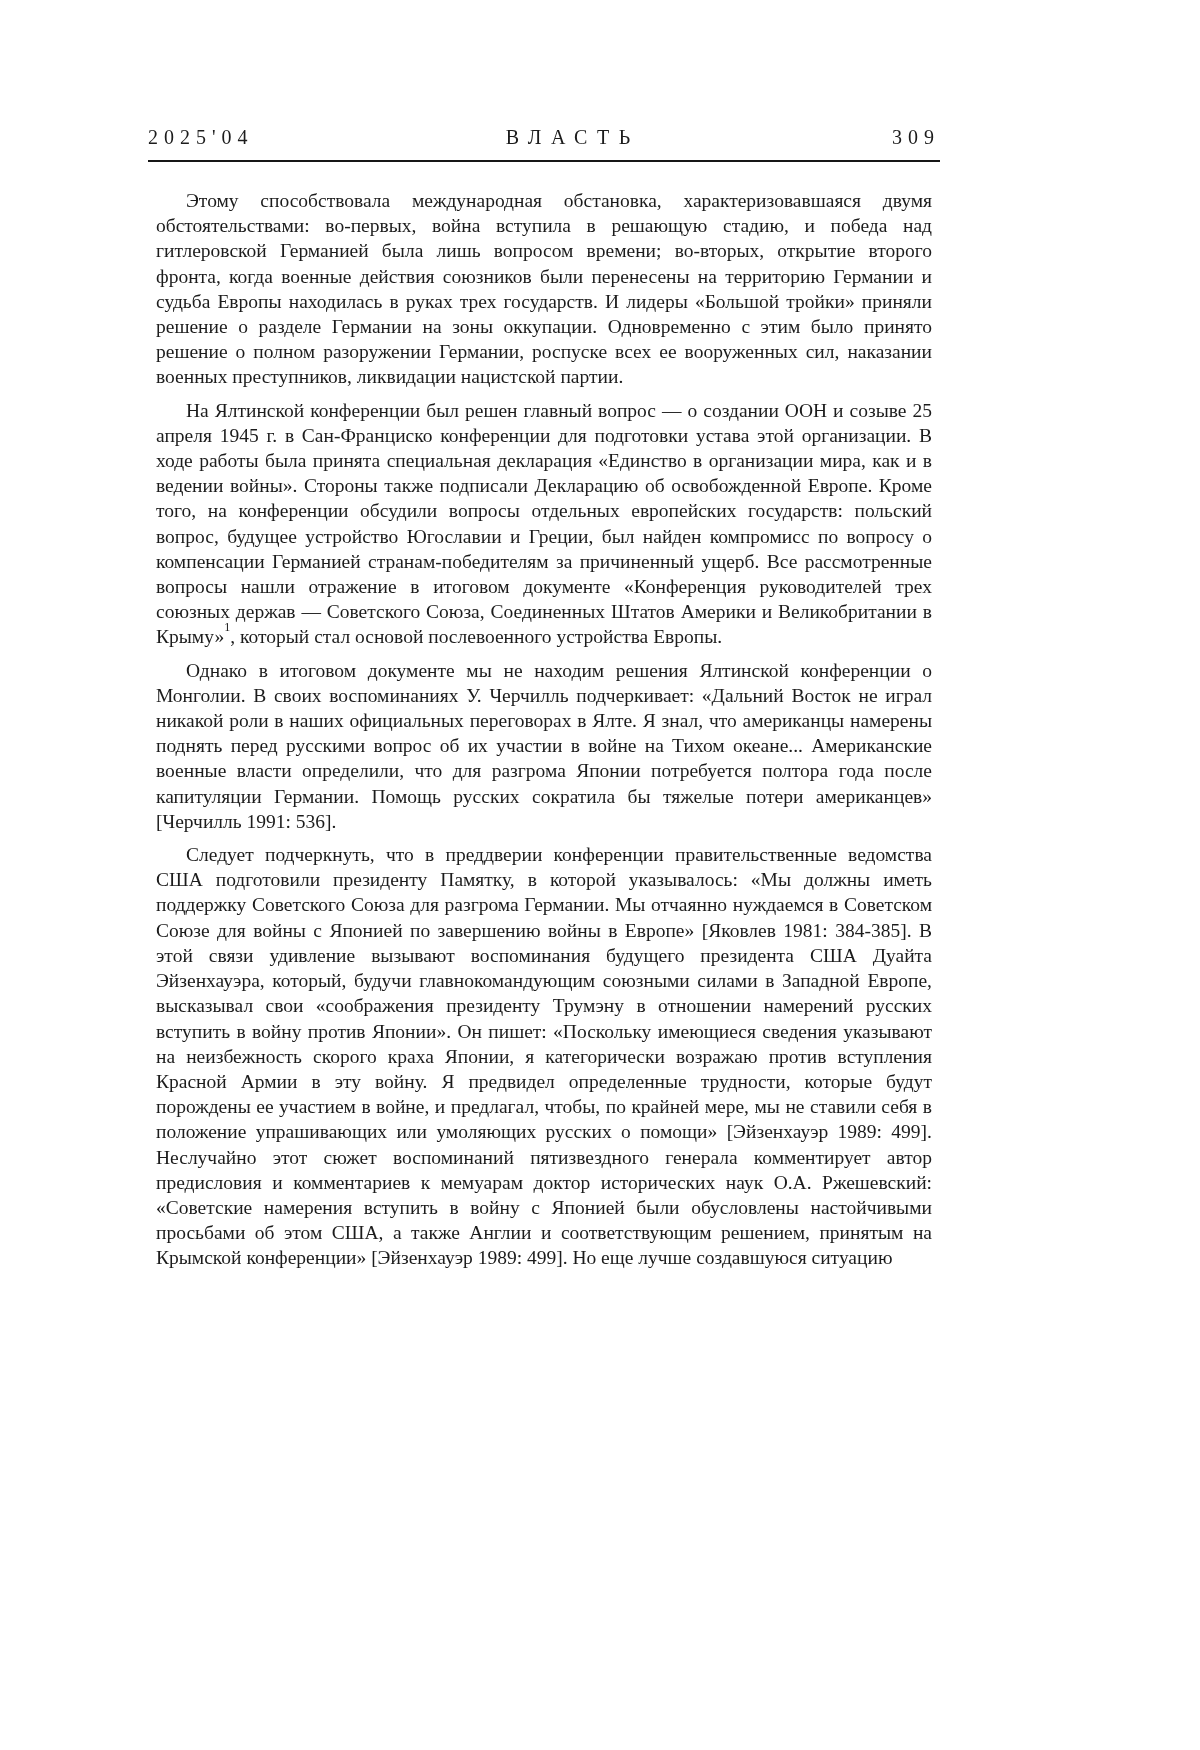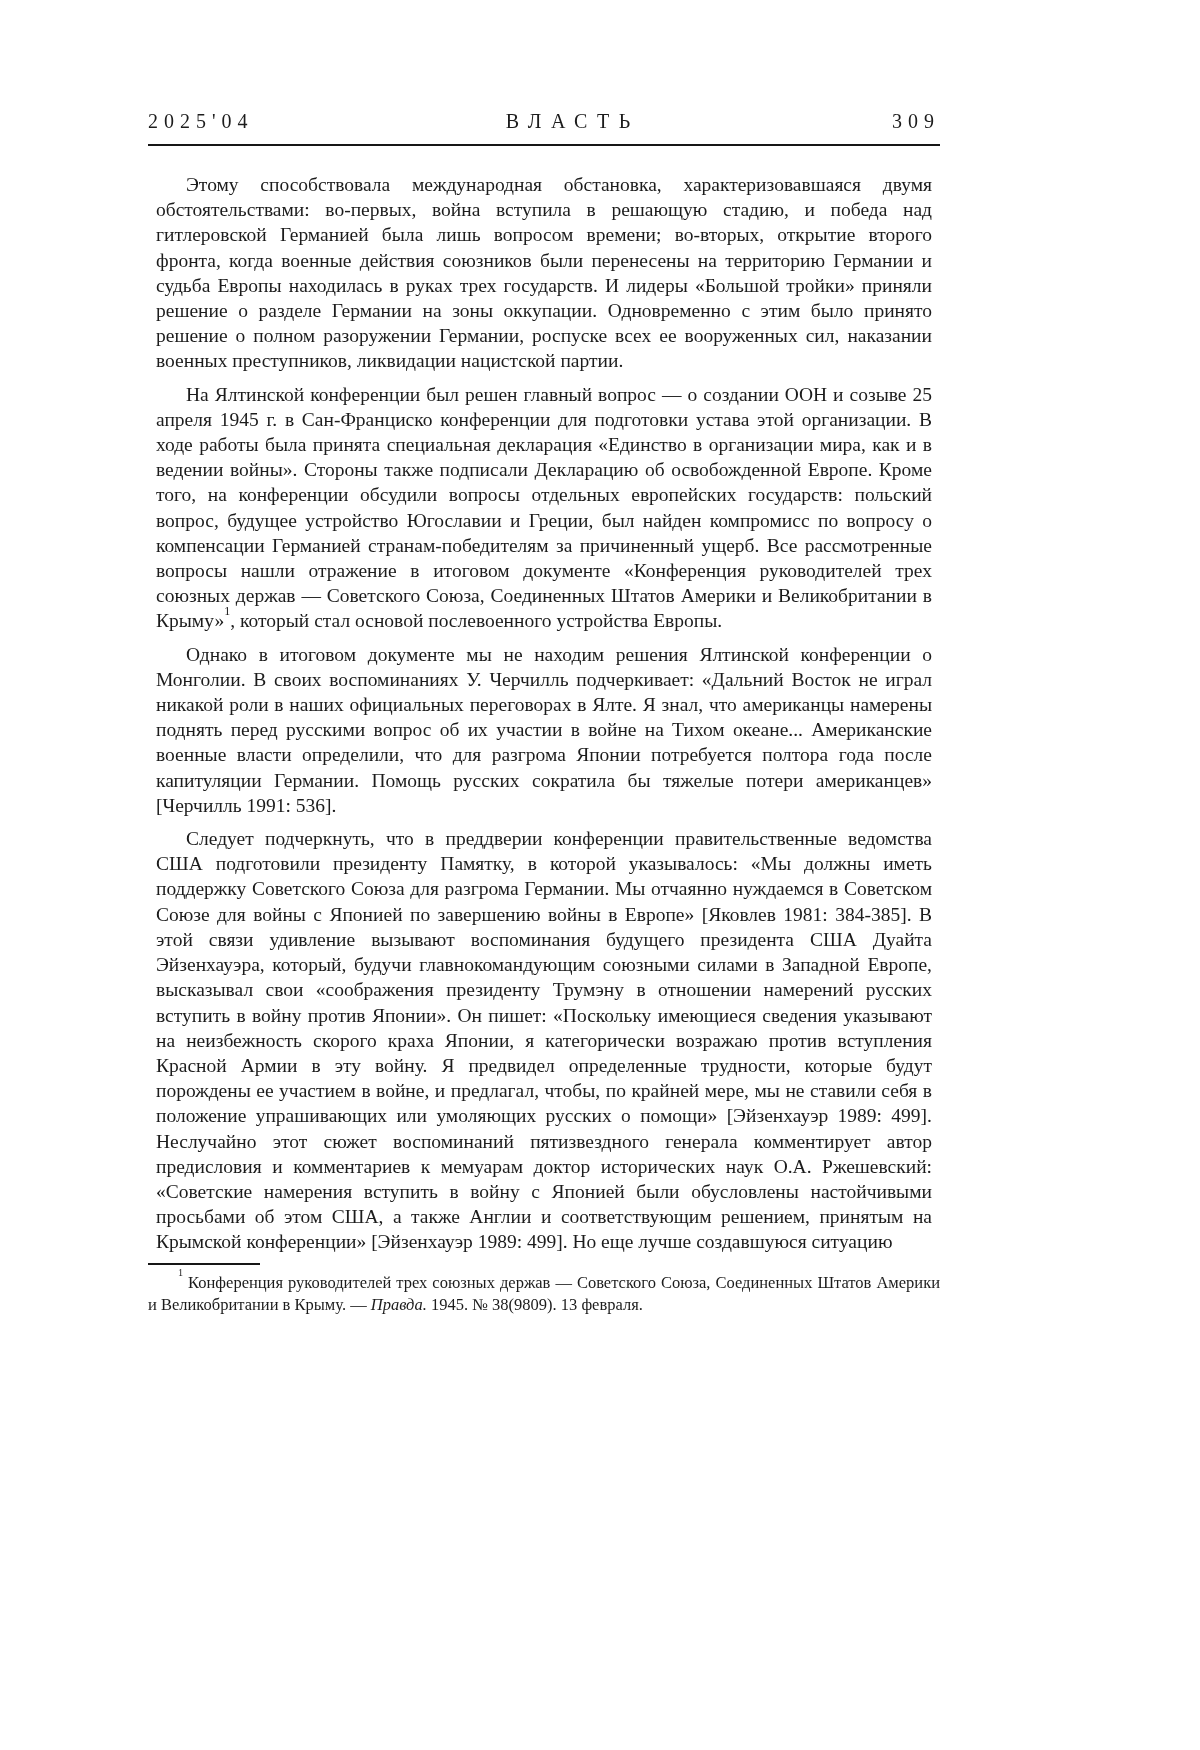--- a/index.html
+++ b/index.html
@@ -23,21 +23,21 @@
   .page-header {
     display: flex;
     justify-content: space-between;
     align-items: baseline;
     font-size: 20px;
     padding-bottom: 11px;
     border-bottom: 2px solid #161616;
   }
   .page-header .issue   { letter-spacing: 0.30em; }
   .page-header .journal { letter-spacing: 0.48em; }
-  .page-header .pageno  { letter-spacing: 0.30em; }
+  .page-header .pageno  { letter-spacing: 0.30em; margin-top: 16px; }
   .body-text {
     margin-top: 26px;
     font-size: 19.5px;
     line-height: 25.2px;
     text-align: justify;
     hyphens: auto;
     -webkit-hyphens: auto;
   }
   .body-text p {
     text-indent: 30px;
@@ -78,19 +78,15 @@
       <span class="pageno">309</span>
     </header>
 
     <main class="body-text">
       <p>Этому способствовала международная обстановка, характеризовавшаяся двумя обстоятельствами: во-первых, война вступила в решающую стадию, и победа над гитлеровской Германией была лишь вопросом времени; во-вторых, открытие второго фронта, когда военные действия союзников были перенесены на территорию Германии и судьба Европы находилась в руках трех государств. И лидеры «Большой тройки» приняли решение о разделе Германии на зоны оккупации. Одновременно с этим было принято решение о полном разоружении Германии, роспуске всех ее вооруженных сил, наказании военных преступников, ликвидации нацистской партии.</p>
       <p><span>На Ялтинской конференции был решен главный вопрос — о создании ООН и созыве 25 апреля 1945 г. в Сан-Франциско конференции для подготовки устава этой организации. В ходе работы была принята специальная декларация «Единство в организации мира, как и в ведении войны». Стороны также подписали Декларацию об освобожденной Европе. Кроме того, на конференции обсудили вопросы отдельных европейских государств: польский вопрос, будущее устройство Югославии и Греции, был найден компромисс по вопросу о компенсации Германией странам-победителям за причиненный ущерб. Все рассмотренные вопросы нашли отражение в итоговом документе «Конференция руководителей трех союзных держав — Советского Союза, Соединенных Штатов Америки и Великобритании в Крыму»</span><sup class="sup">1</sup><span>, который стал основой послевоенного устройства Европы.</span></p>
       <p>Однако в итоговом документе мы не находим решения Ялтинской конференции о Монголии. В своих воспоминаниях У. Черчилль подчеркивает: «Дальний Восток не играл никакой роли в наших официальных переговорах в Ялте. Я знал, что американцы намерены поднять перед русскими вопрос об их участии в войне на Тихом океане... Американские военные власти определили, что для разгрома Японии потребуется полтора года после капитуляции Германии. Помощь русских сократила бы тяжелые потери американцев» [Черчилль 1991: 536].</p>
       <p>Следует подчеркнуть, что в преддверии конференции правительственные ведомства США подготовили президенту Памятку, в которой указывалось: «Мы должны иметь поддержку Советского Союза для разгрома Германии. Мы отчаянно нуждаемся в Советском Союзе для войны с Японией по завершению войны в Европе» [Яковлев 1981: 384-385]. В этой связи удивление вызывают воспоминания будущего президента США Дуайта Эйзенхауэра, который, будучи главнокомандующим союзными силами в Западной Европе, высказывал свои «соображения президенту Трумэну в отношении намерений русских вступить в войну против Японии». Он пишет: «Поскольку имеющиеся сведения указывают на неизбежность скорого краха Японии, я категорически возражаю против вступления Красной Армии в эту войну. Я предвидел определенные трудности, которые будут порождены ее участием в войне, и предлагал, чтобы, по крайней мере, мы не ставили себя в положение упрашивающих или умоляющих русских о помощи» [Эйзенхауэр 1989: 499]. Неслучайно этот сюжет воспоминаний пятизвездного генерала комментирует автор предисловия и комментариев к мемуарам доктор исторических наук О.А. Ржешевский: «Советские намерения вступить в войну с Японией были обусловлены настойчивыми просьбами об этом США, а также Англии и соответствующим решением, принятым на Крымской конференции» [Эйзенхауэр 1989: 499]. Но еще лучше создавшуюся ситуацию</p>
     </main>
 
-    <footer class="footnote">
-      <div class="footnote-rule"></div>
-      <p class="footnote-text"><sup class="sup">1</sup><span> Конференция руководителей трех союзных держав — Советского Союза, Соединенных Штатов Америки и Великобритании в Крыму. — </span><i>Правда.</i><span> 1945. № 38(9809). 13 февраля.</span></p>
-    </footer>
 
   </div>
 </div>
 
 </body></html>

